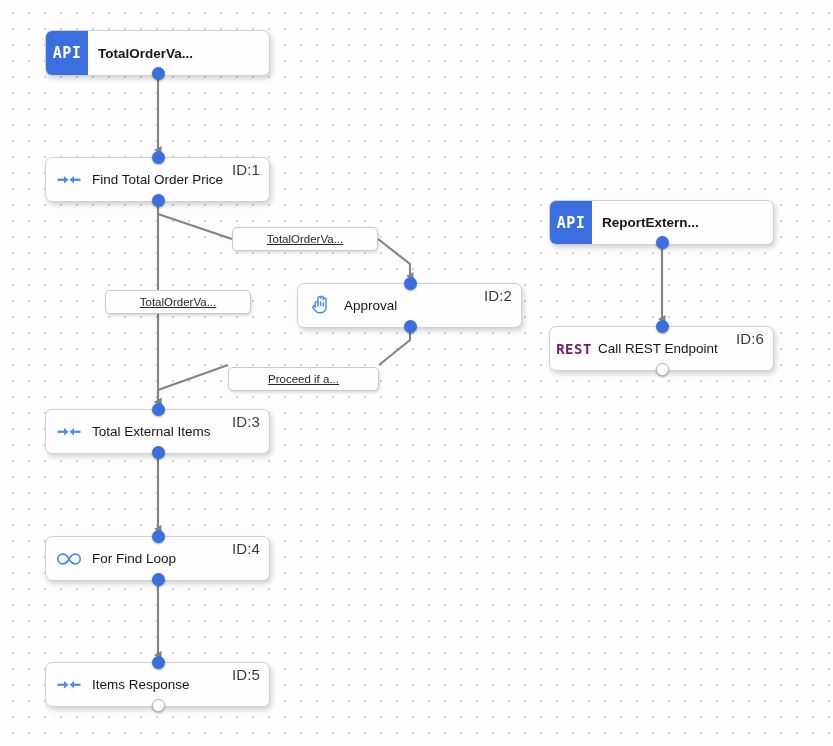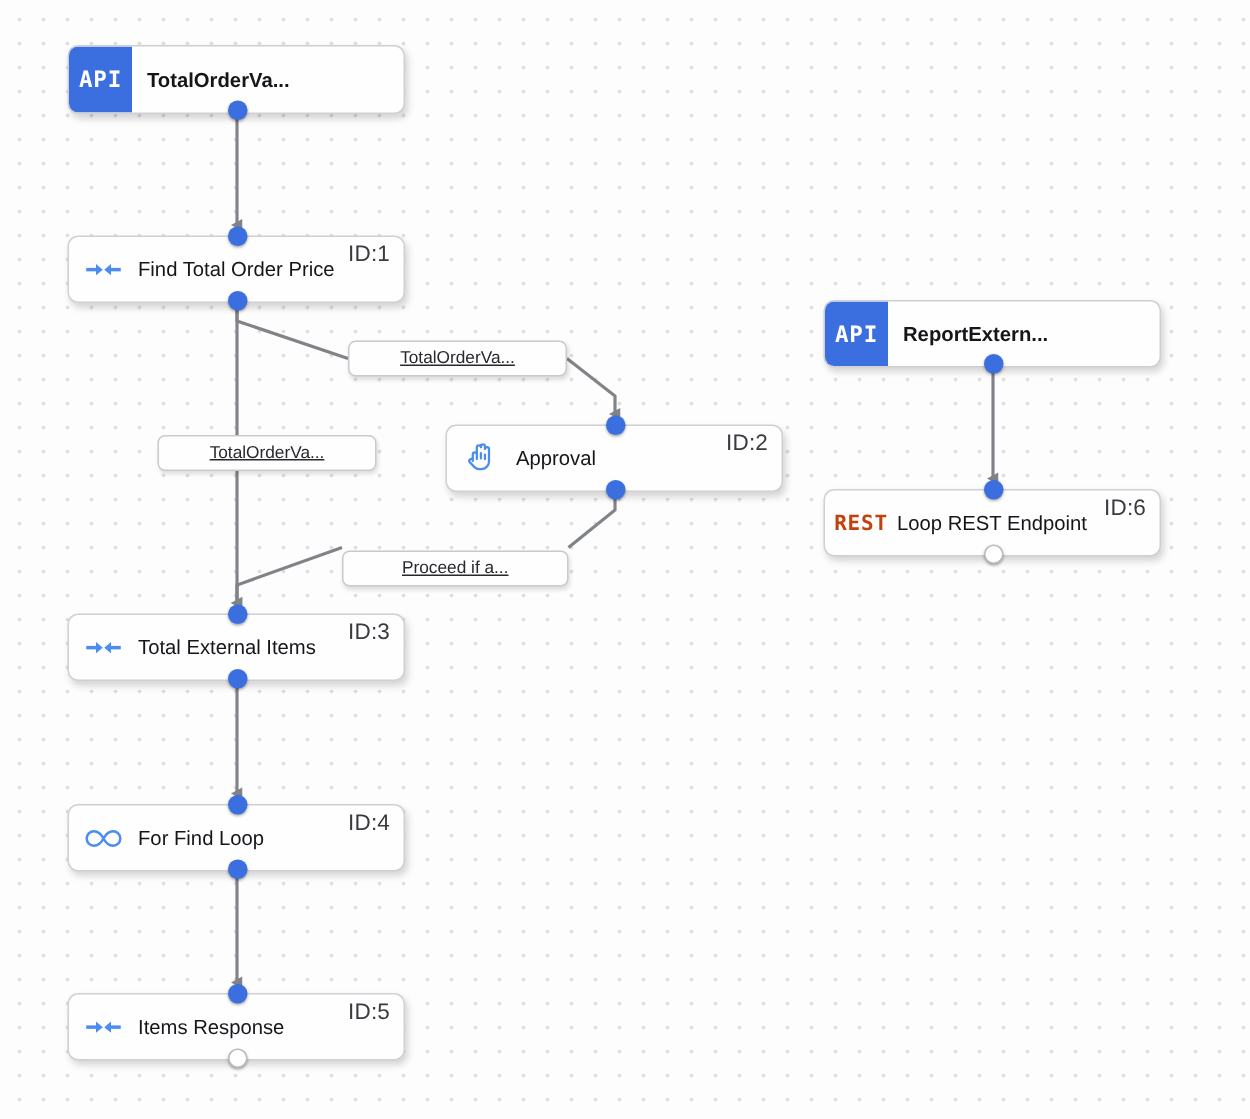--- a/index.html
+++ b/index.html
@@ -30,21 +30,21 @@
     overflow:hidden;
   }
   .badge{
     width:42px;align-self:stretch;
     display:flex;align-items:center;justify-content:center;
     font-family:"DejaVu Sans Mono", monospace;
     font-weight:bold;font-size:15px;letter-spacing:0.5px;
     flex:0 0 42px;
   }
   .badge.api{background:#3b6fe0;color:#ffffff;}
-  .badge.rest{background:transparent;color:#c2410c;font-size:14px;width:48px;flex:0 0 48px;}
+  .badge.rest{background:transparent;color:#701a75;font-size:14px;width:48px;flex:0 0 48px;}
   .icon-cell{
     width:46px;flex:0 0 46px;
     display:flex;align-items:center;justify-content:center;
     color:#4a8cf0;
   }
   .title{
     font-size:13.5px;font-weight:normal;color:#15161a;
     white-space:nowrap;
   }
   .title.plain{font-weight:bold;padding-left:4px;}
@@ -193,21 +193,21 @@
   <div class="port hollow" style="left:151.5px;top:699px;"></div>
 
   <div class="node" style="left:549px;top:200px;width:225px;height:45px;">
     <div class="badge api">API</div>
     <div class="title plain" style="padding-left:10px;">ReportExtern...</div>
   </div>
   <div class="port filled" style="left:655.5px;top:236px;"></div>
 
   <div class="node" style="left:549px;top:326px;width:225px;height:45px;">
     <div class="badge rest">REST</div>
-    <div class="title">Loop REST Endpoint</div>
+    <div class="title">Call REST Endpoint</div>
     <div class="idtag">ID:6</div>
   </div>
   <div class="port filled" style="left:655.5px;top:320px;"></div>
   <div class="port hollow" style="left:655.5px;top:363px;"></div>
 
   <div class="edge-label" style="left:232px;top:227px;width:146px;height:24px;">TotalOrderVa...</div>
 
   <div class="edge-label" style="left:105px;top:290px;width:146px;height:24px;">TotalOrderVa...</div>
 
   <div class="edge-label" style="left:228px;top:367px;width:151px;height:24px;">Proceed if a...</div>

